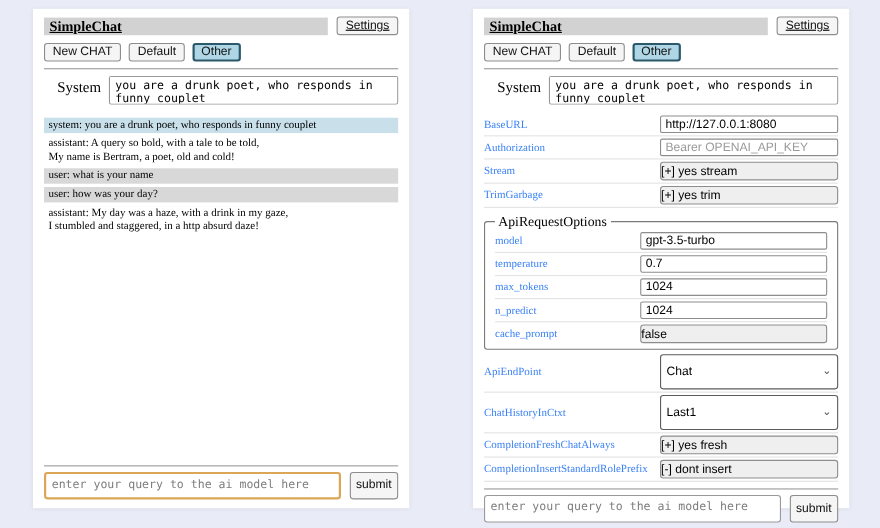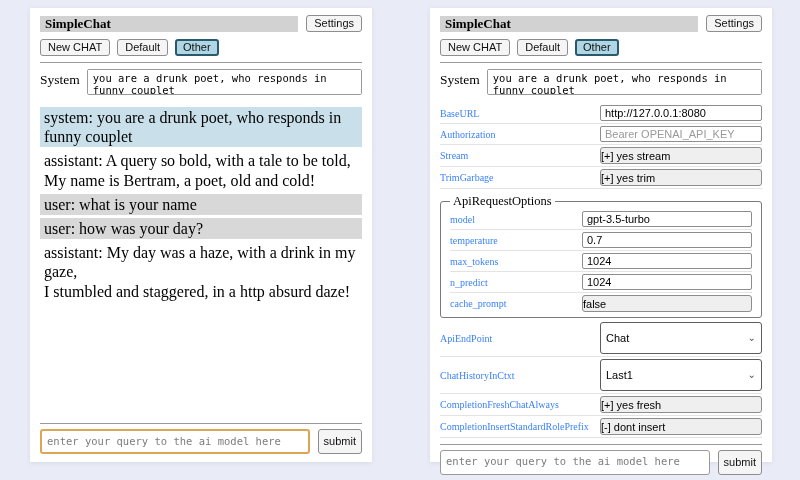--- a/index.html
+++ b/index.html
@@ -18,21 +18,21 @@
     background: #ffffff;
     box-shadow: 0 1px 4px rgba(60,70,110,0.10);
     padding: 0 10px;
     display: flex;
     flex-direction: column;
   }
   #panel-chat { left: 30px; }
   #panel-settings { left: 430px; }
 
   
-  .header-row { display: flex; align-items: center; gap: 8px; margin-top: 7px; }
+  .header-row { display: flex; align-items: center; gap: 8px; margin-top: 7px; text-decoration: underline; }
   .titlebar {
     flex: 1;
     background: #d2d2d2;
     font-family: "Liberation Serif", serif;
     font-weight: bold;
     font-size: 13px;
     padding: 1px 5px;
     line-height: 14px;
   }
   .btn {
@@ -50,40 +50,40 @@
   .toolbar { display: flex; gap: 7px; margin-top: 7px; }
   .btn.active-session {
     background: #aed6e4;
     border: 2px solid #2c586b;
     padding: 0 6px;
   }
   hr.sep { border: none; border-top: 1px solid #9a9a9a; margin: 6px 0 0; }
 
   
   .system-row { display: flex; gap: 7px; margin-top: 6px; align-items: flex-start; }
-  .system-label { font-size: 13.5px; padding-top: 3px; }
+  .system-label { font-size: 13.5px; padding-top: 3px; margin-left: 12px; }
   textarea {
     font-family: "DejaVu Sans Mono", monospace;
     font-size: 10.5px;
     resize: none;
     outline: none;
   }
   .system-textarea {
     flex: 1;
     height: 26px;
     border: 1px solid #999;
     border-radius: 2px;
     padding: 2px 5px;
     color: #000;
   }
 
   
   .chat-list { margin-top: 12px; }
   .msg {
-    font-size: 16px;
+    font-size: 10px;
     line-height: 1.2;
     padding: 1px 4px;
     margin-bottom: 3px;
     white-space: pre-line;
   }
   .msg.system { background: #c9e0eb; }
   .msg.user { background: #d8d8d8; }
   .msg.assistant { background: #ffffff; }
 
   .spacer { flex: 1; }

